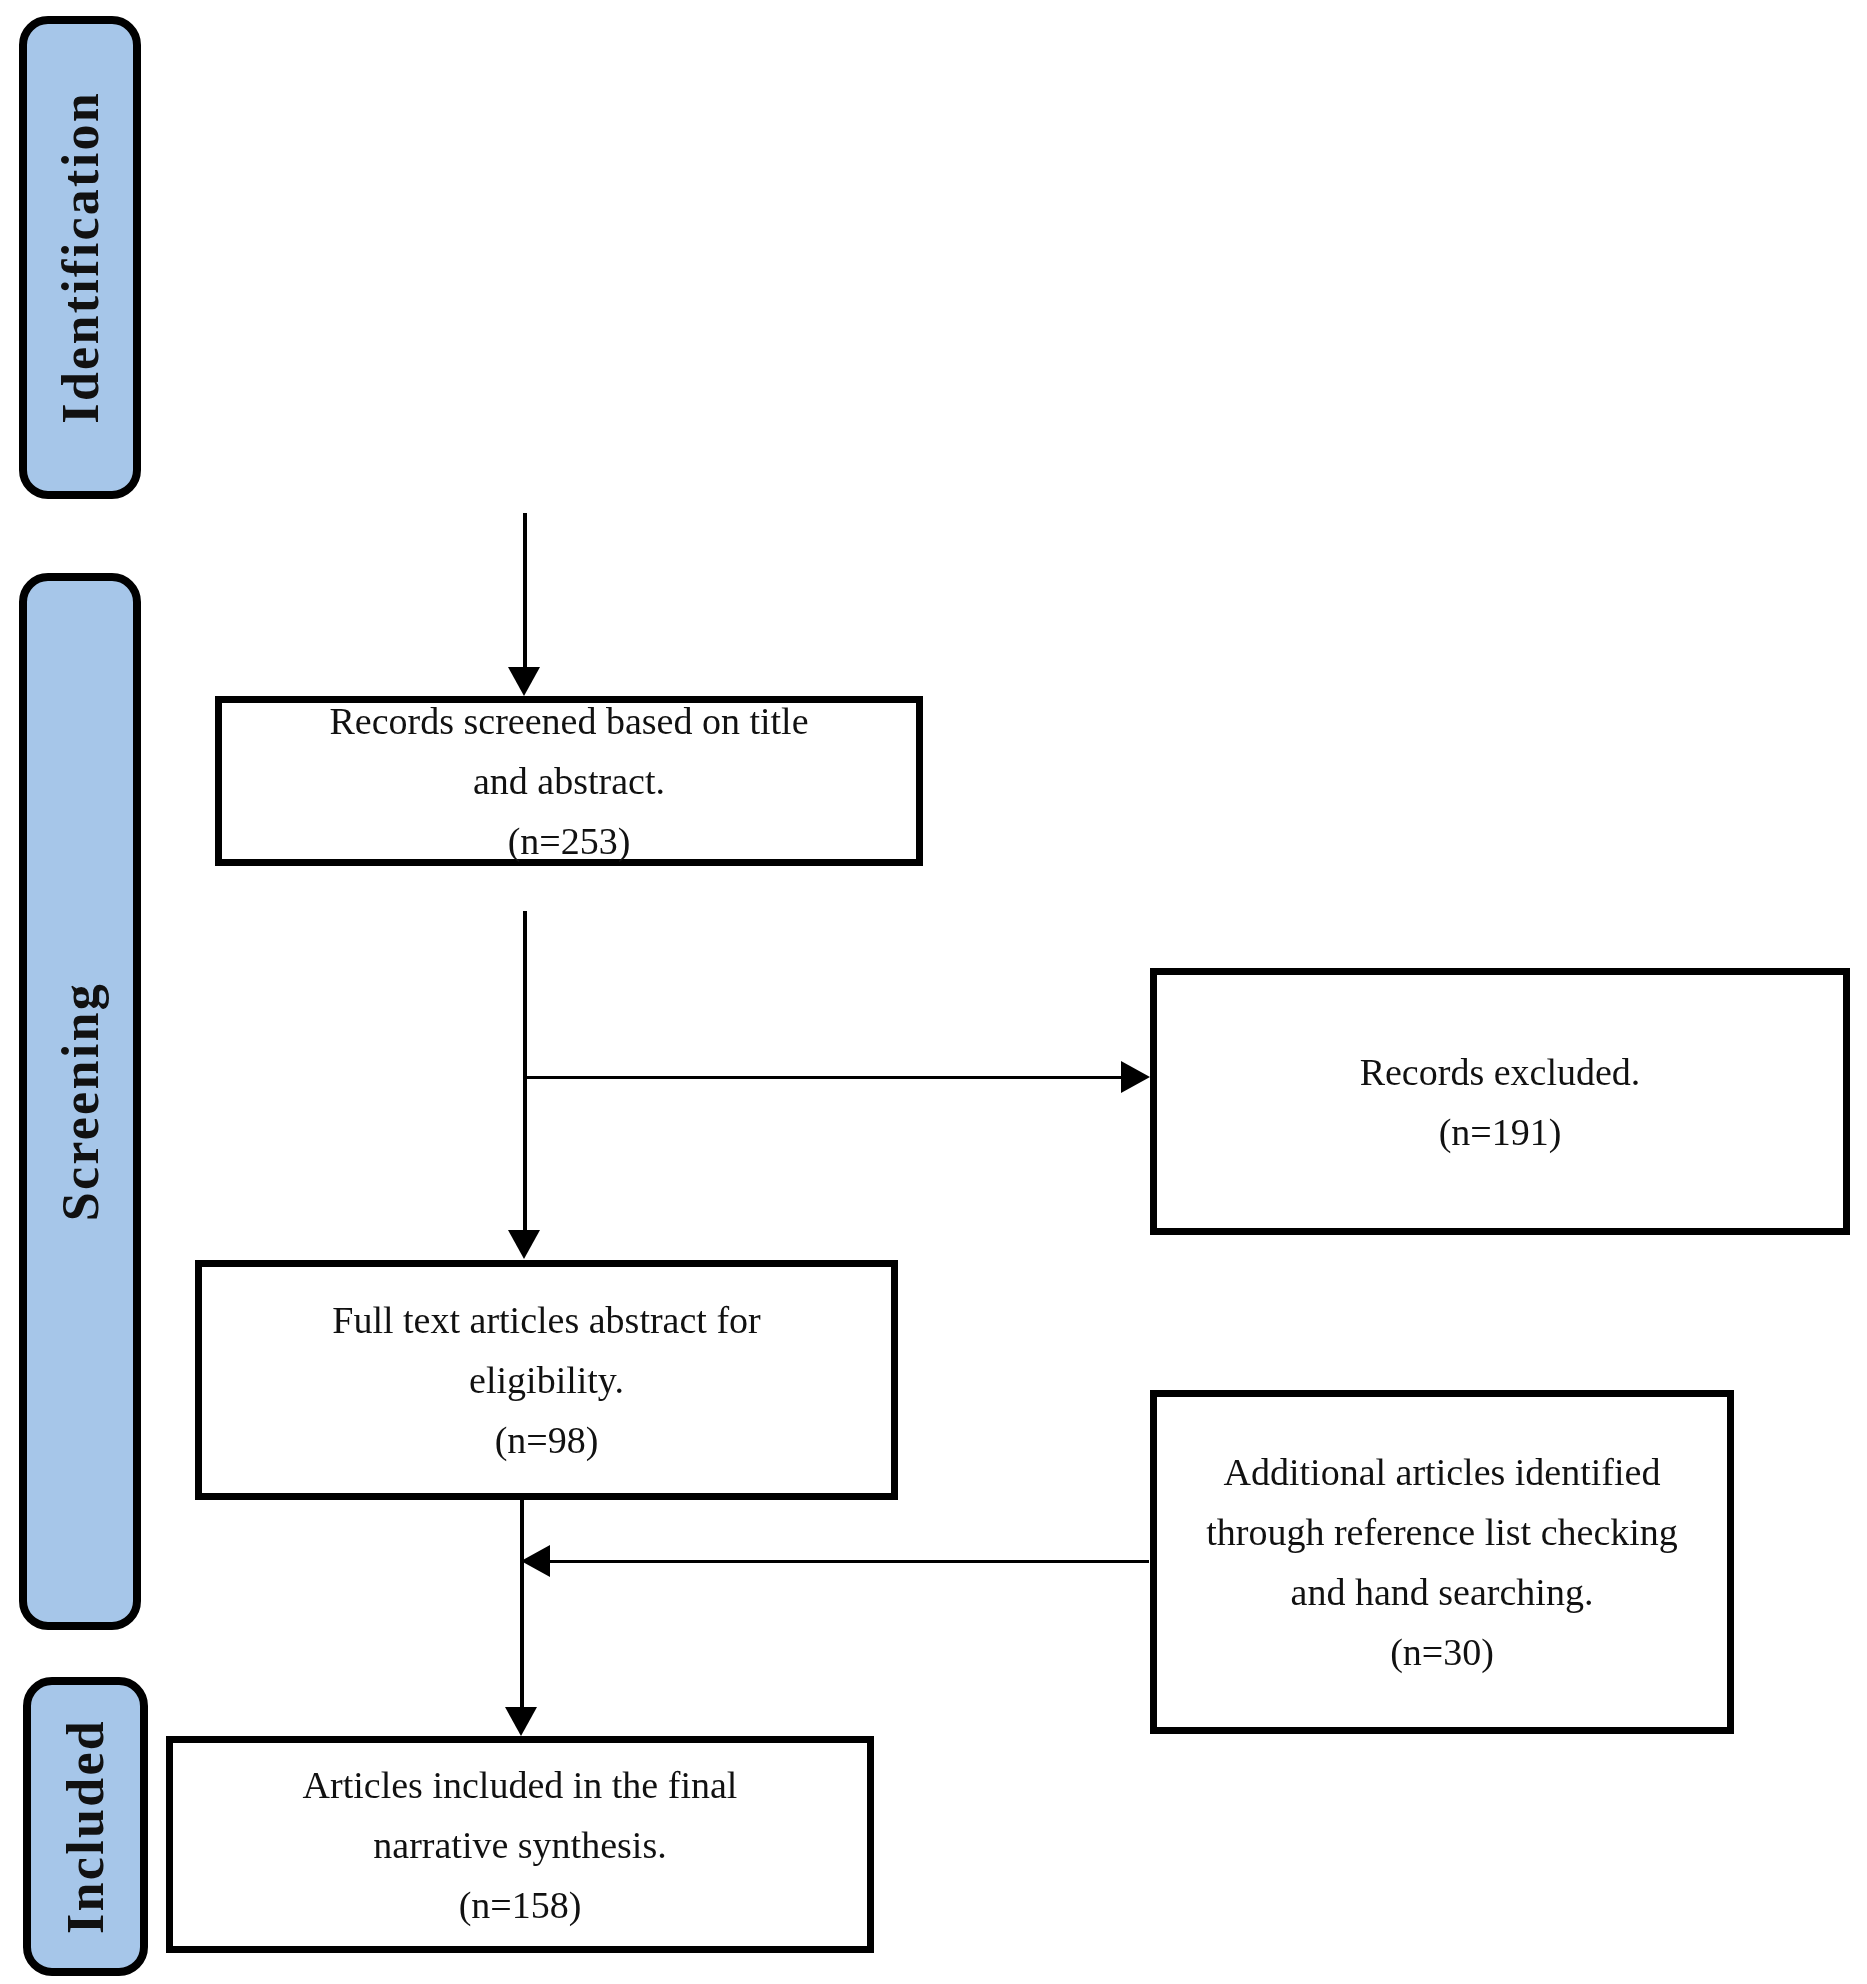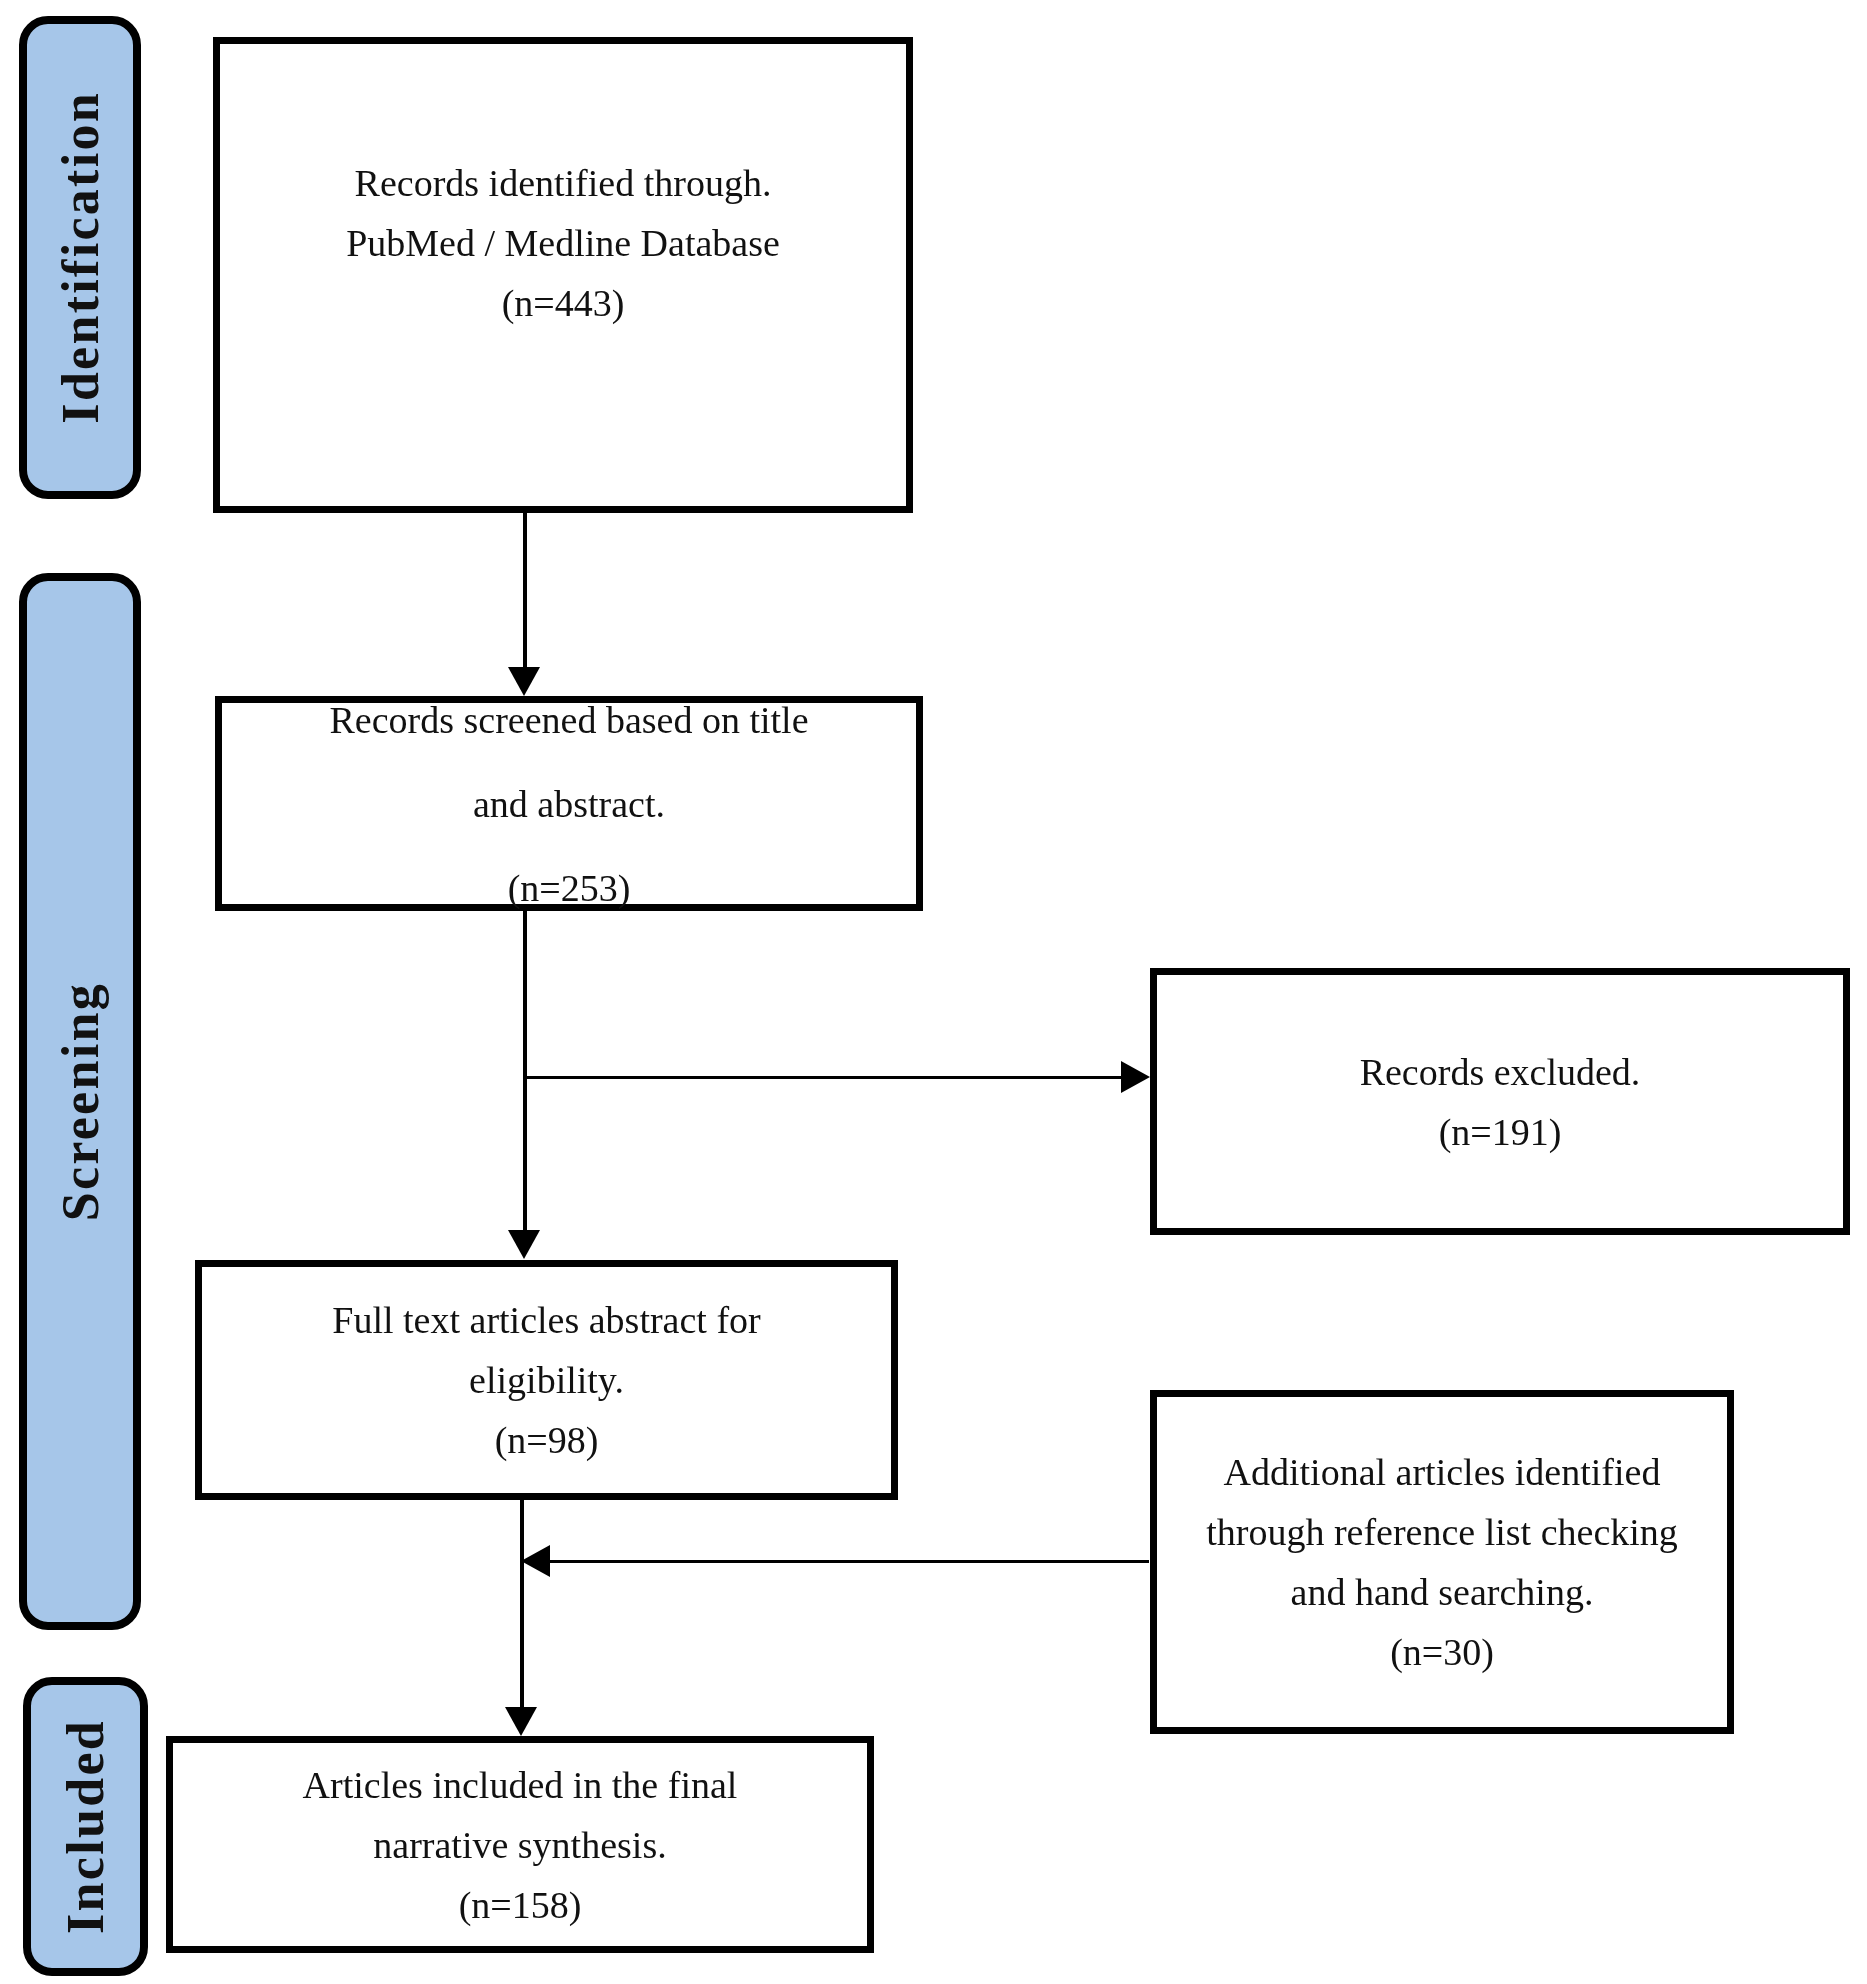--- a/index.html
+++ b/index.html
@@ -42,21 +42,21 @@
   .ah-left{position:absolute;width:0;height:0;
     border-top:16.3px solid transparent;border-bottom:16.3px solid transparent;
     border-right:29px solid var(--stroke,#000);}
 
   
   #tab-identification{left:19px;top:16.3px;width:122px;height:483px;}
   #tab-screening{left:19px;top:573px;width:122px;height:1057px;}
   #tab-included{left:23px;top:1677px;width:125px;height:299px;}
 
   #box-identified{left:213px;top:37px;width:700px;height:476px;padding-bottom:64px;}
-  #box-screened{left:215px;top:696px;width:708px;height:215px;gap:24px;}
+  #box-screened{left:215px;top:696px;width:708px;height:170px;}
   #box-excluded{left:1150px;top:968px;width:700px;height:267px;}
   #box-fulltext{left:195px;top:1260px;width:703px;height:240px;}
   #box-additional{left:1150px;top:1390px;width:584px;height:344px;}
   #box-final{left:166px;top:1736px;width:708px;height:217px;text-align:right;}
 
   #a1-line{left:523px;top:513px;height:156px;}
   #a1-head{left:508px;top:667px;}
   #a2-line{left:523px;top:911px;height:322px;}
   #a2-head{left:508px;top:1230px;}
   #a3-line{left:525px;top:1076px;width:597px;}
@@ -74,25 +74,20 @@
   <div class="stage" id="tab-identification">
     <span class="stage-text">Identification</span>
   </div>
   <div class="stage" id="tab-screening">
     <span class="stage-text">Screening</span>
   </div>
   <div class="stage" id="tab-included">
     <span class="stage-text">Included</span>
   </div>
 
-  <div class="fbox" id="box-identified">
-    <div class="tline">Records identified through.</div>
-    <div class="tline">PubMed / Medline Database</div>
-    <div class="tline">(n=443)</div>
-  </div>
 
   <div class="fbox" id="box-screened">
     <div class="tline">Records screened based on title</div>
     <div class="tline">and abstract.</div>
     <div class="tline">(n=253)</div>
   </div>
 
   <div class="fbox" id="box-excluded">
     <div class="tline">Records excluded.</div>
     <div class="tline">(n=191)</div>

